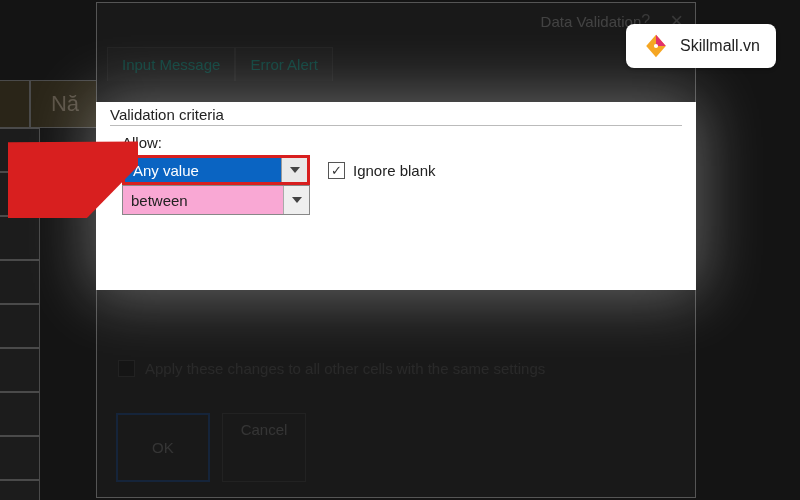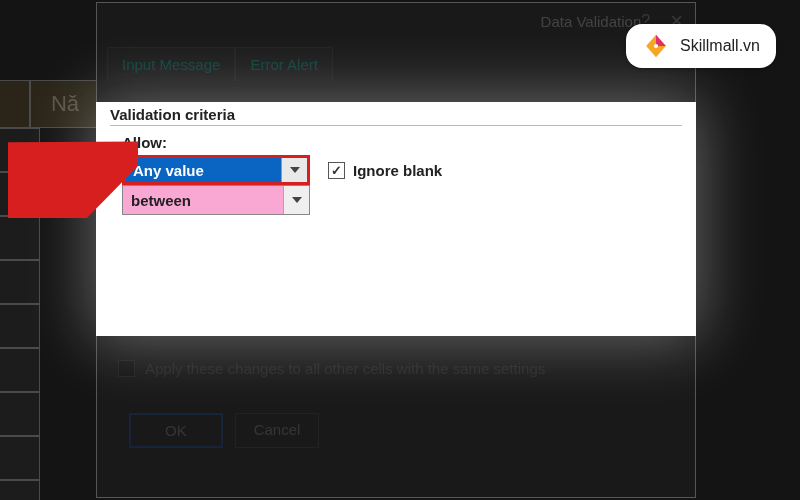--- a/index.html
+++ b/index.html
@@ -15,21 +15,21 @@
   .dialog { position:absolute; left:96px; top:2px; width:600px; height:496px; background:#3a3a3a; border:1px solid #555; }
   .dim-overlay { position:absolute; inset:0; background:rgba(10,10,10,0.68); pointer-events:none; z-index:5; }
   .titlebar { height:36px; display:flex; align-items:center; padding:0 12px; color:#b8b8b8; font-size:15px; justify-content:flex-end; }
   .titlebar .right { display:flex; gap:20px; align-items:center; color:#9a9a9a; font-size:16px; }
 
   .tabs { display:flex; padding:8px 10px 0 10px; gap:0; }
   .tab { padding:8px 14px; font-size:15px; color:#14b8a6; background:#3f3f3f; border:1px solid #555; border-bottom:none; margin-right:0; }
   .tab.active { background:#4a4a4a; color:#bdbdbd; }
 
   
-  .highlight-zone { position:absolute; left:96px; top:102px; width:600px; height:234px; background:#fff; z-index:10; padding:4px 14px 1px 14px; box-shadow:0 0 60px 4px rgba(255,255,255,0.35);font-weight:bold; }
+  .highlight-zone { position:absolute; left:96px; top:102px; width:600px; height:188px; background:#fff; z-index:10; padding:4px 14px 1px 14px; box-shadow:0 0 60px 4px rgba(255,255,255,0.35); }
 
   .group-label { font-size:15px; color:#222; padding-bottom:2px; border-bottom:1px solid #bbb; margin-bottom:8px; }
   .field-label { font-size:15px; color:#222; margin:6px 0 4px 12px; }
   .field-label .ul { text-decoration: underline; }
 
   .row-allow { display:flex; align-items:center; gap:18px; margin-left:12px; }
   .combo { position:relative; width:188px; height:30px; border:3px solid #d81f1f; display:flex; background:#fff; }
   .combo .sel { flex:1; background:#0a64c2; color:#fff; font-size:15px; display:flex; align-items:center; padding:0 8px; }
   .combo .btn { width:26px; background:#e9e9e9; border-left:1px solid #9a9a9a; display:flex; align-items:center; justify-content:center; }
   .chev { width:0; height:0; border-left:5px solid transparent; border-right:5px solid transparent; border-top:6px solid #444; }
@@ -40,28 +40,28 @@
   .combo2 { width:188px; height:30px; border:1px solid #888; display:flex; background:#f9a8d4; margin-left:12px; }
   .combo2 .sel2 { flex:1; font-size:15px; display:flex; align-items:center; padding:0 8px; color:#222; }
   .combo2 .btn2 { width:26px; background:#efefef; border-left:1px solid #aaa; display:flex; align-items:center; justify-content:center; }
 
   
   .lower { position:absolute; left:110px; top:360px; width:572px; z-index:2; color:#6a6a6a; font-size:15px; }
   .apply-row { display:flex; align-items:center; gap:10px; margin-bottom:36px; margin-left:8px; }
   .apply-row .box2 { width:17px; height:17px; border:1px solid #555; background:#2e2e2e; }
   .btnrow { display:flex; justify-content:space-between; align-items:center; padding:0 6px; }
   .btn-flat { padding:7px 18px; border:1px solid #555; background:#3a3a3a; color:#8e8e8e; font-size:15px; }
-  .btn-primary { padding:7px 34px; border:2px solid #2d5aa0; background:#383838; color:#8e8e8e; font-size:15px;margin-left:13px; }
+  .btn-primary { padding:24px 34px; border:2px solid #2d5aa0; background:#383838; color:#8e8e8e; font-size:15px; }
   .btnrow .rightbtns { display:flex; gap:12px; }
 
   
   .arrow { position:absolute; left:8px; top:138px; z-index:40; }
 
   
-  .watermark { position:absolute; right:24px; top:24px; background:#fff; border-radius:16px; padding:8px 16px; display:flex; align-items:center; gap:10px; z-index:60; box-shadow:0 1px 4px rgba(0,0,0,0.3); }
+  .watermark { position:absolute; right:24px; top:24px; background:#fff; border-radius:8px; padding:8px 16px; display:flex; align-items:center; gap:10px; z-index:60; box-shadow:0 1px 4px rgba(0,0,0,0.3); }
   .watermark .txt { font-size:16px; color:#222; }
   .logo-dot { width:28px; height:28px; position:relative; }
 </style>
 </head>
 <body>
 
 <div class="sheet-bg">
   <div class="hdr">
     <div class="cell">h</div>
     <div class="cell">Nă</div>

